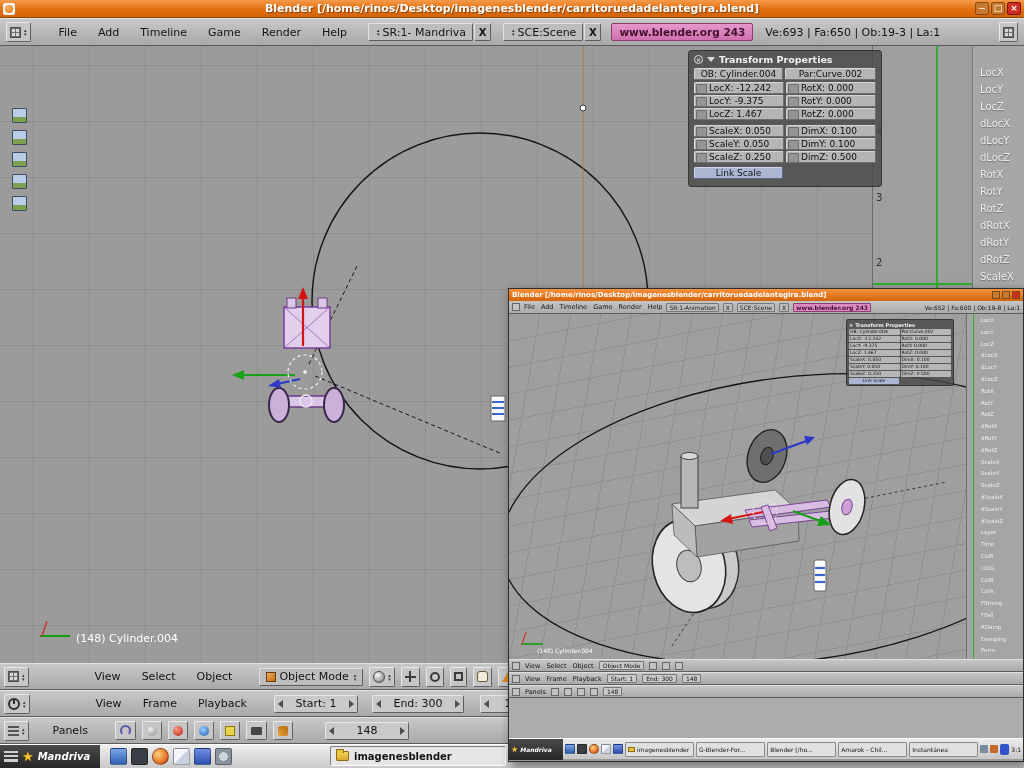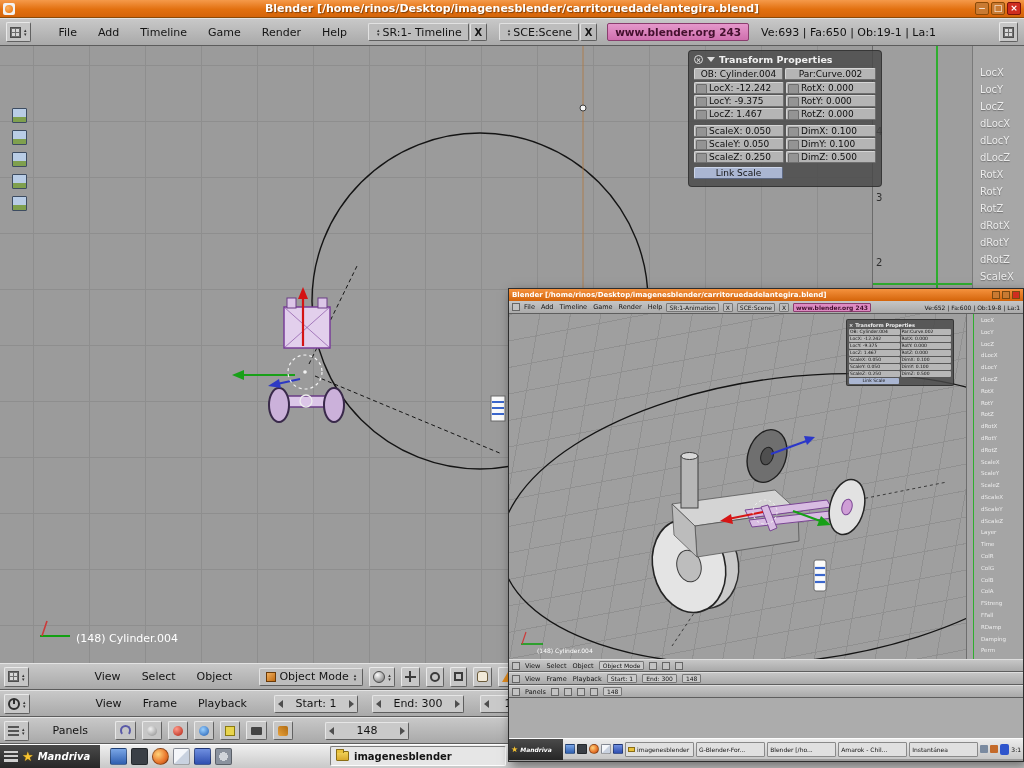--- a/index.html
+++ b/index.html
@@ -202,30 +202,30 @@
     <div class="menu-list" style="margin-left:28px">
         <div class="menu-item">File</div>
         <div class="menu-item">Add</div>
         <div class="menu-item">Timeline</div>
         <div class="menu-item">Game</div>
         <div class="menu-item">Render</div>
         <div class="menu-item">Help</div>
       </div>
     <div class="selector">
       <span class="updn">▴<br>▾</span>
-      <span>SR:1- Timeline</span>
+      <span>SR:1- Mandriva</span>
     </div>
     <div class="xbtn">X</div>
     <div class="selector" style="margin-left:12px">
       <span class="updn">▴<br>▾</span>
       <span>SCE:Scene</span>
     </div>
     <div class="xbtn">X</div>
     <div class="pinkbtn">www.blender.org 243</div>
-    <div class="stats">Ve:693 | Fa:650 | Ob:19-1 | La:1</div>
+    <div class="stats">Ve:693 | Fa:650 | Ob:19-3 | La:1</div>
     <div class="toolbtn" style="margin-left:auto;margin-right:6px">
       <span class="gridglyph"></span>
     </div>
   </div>
 
   <div class="abs vp">
     <div class="thumbcol">
       <div class="thumb"></div>
       <div class="thumb"></div>
       <div class="thumb"></div>

